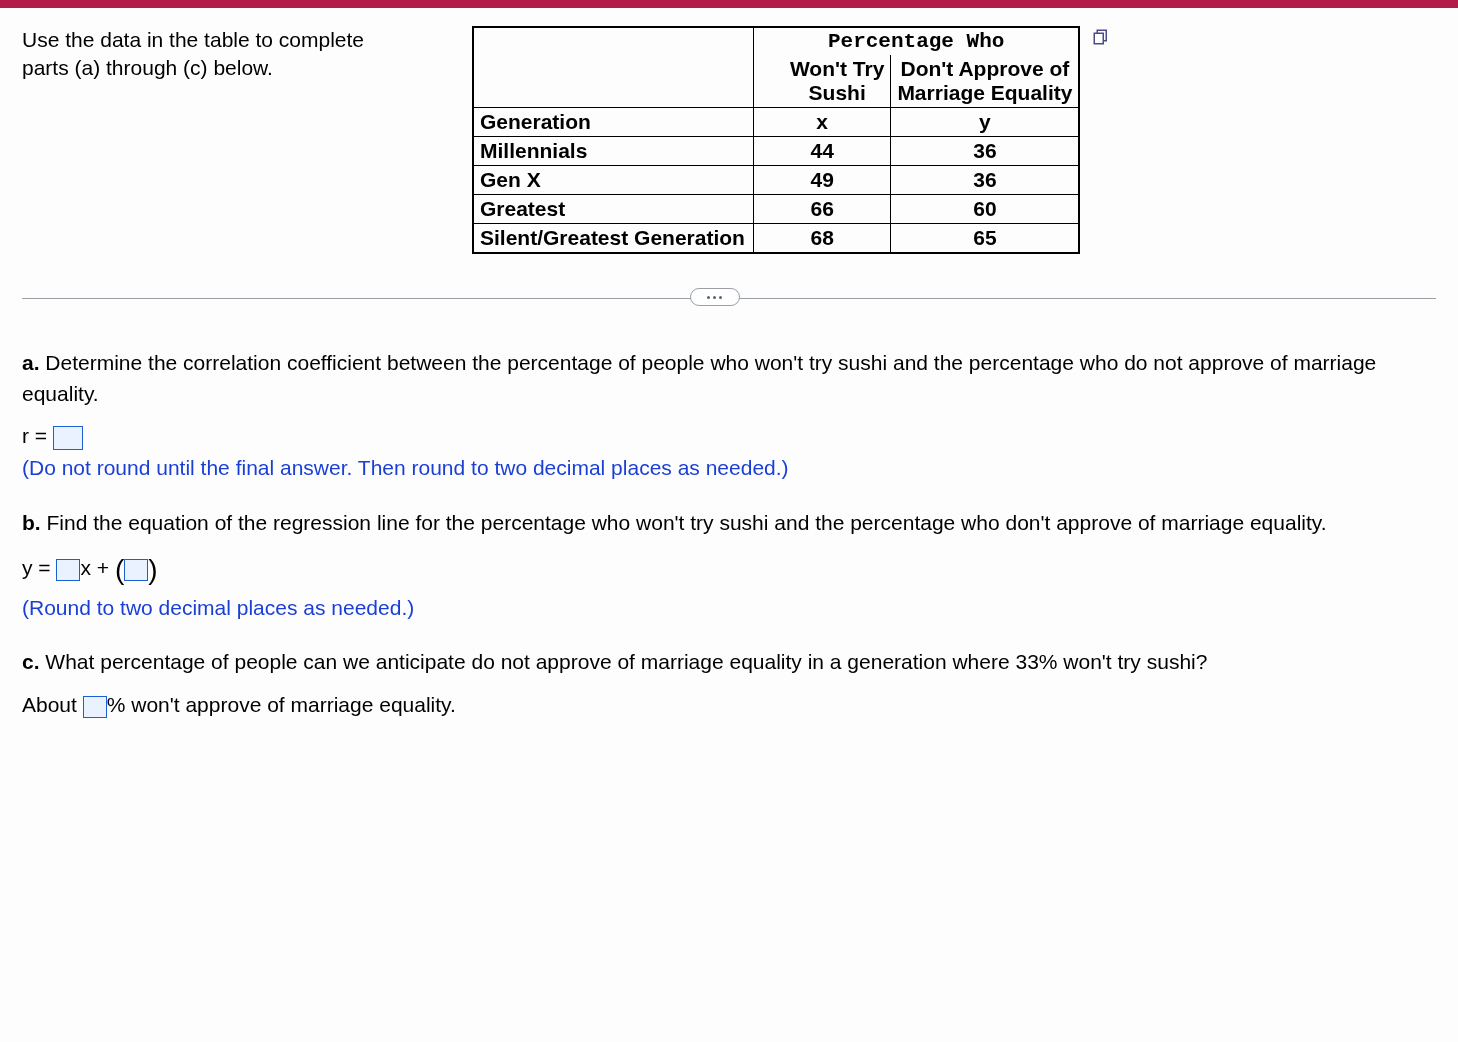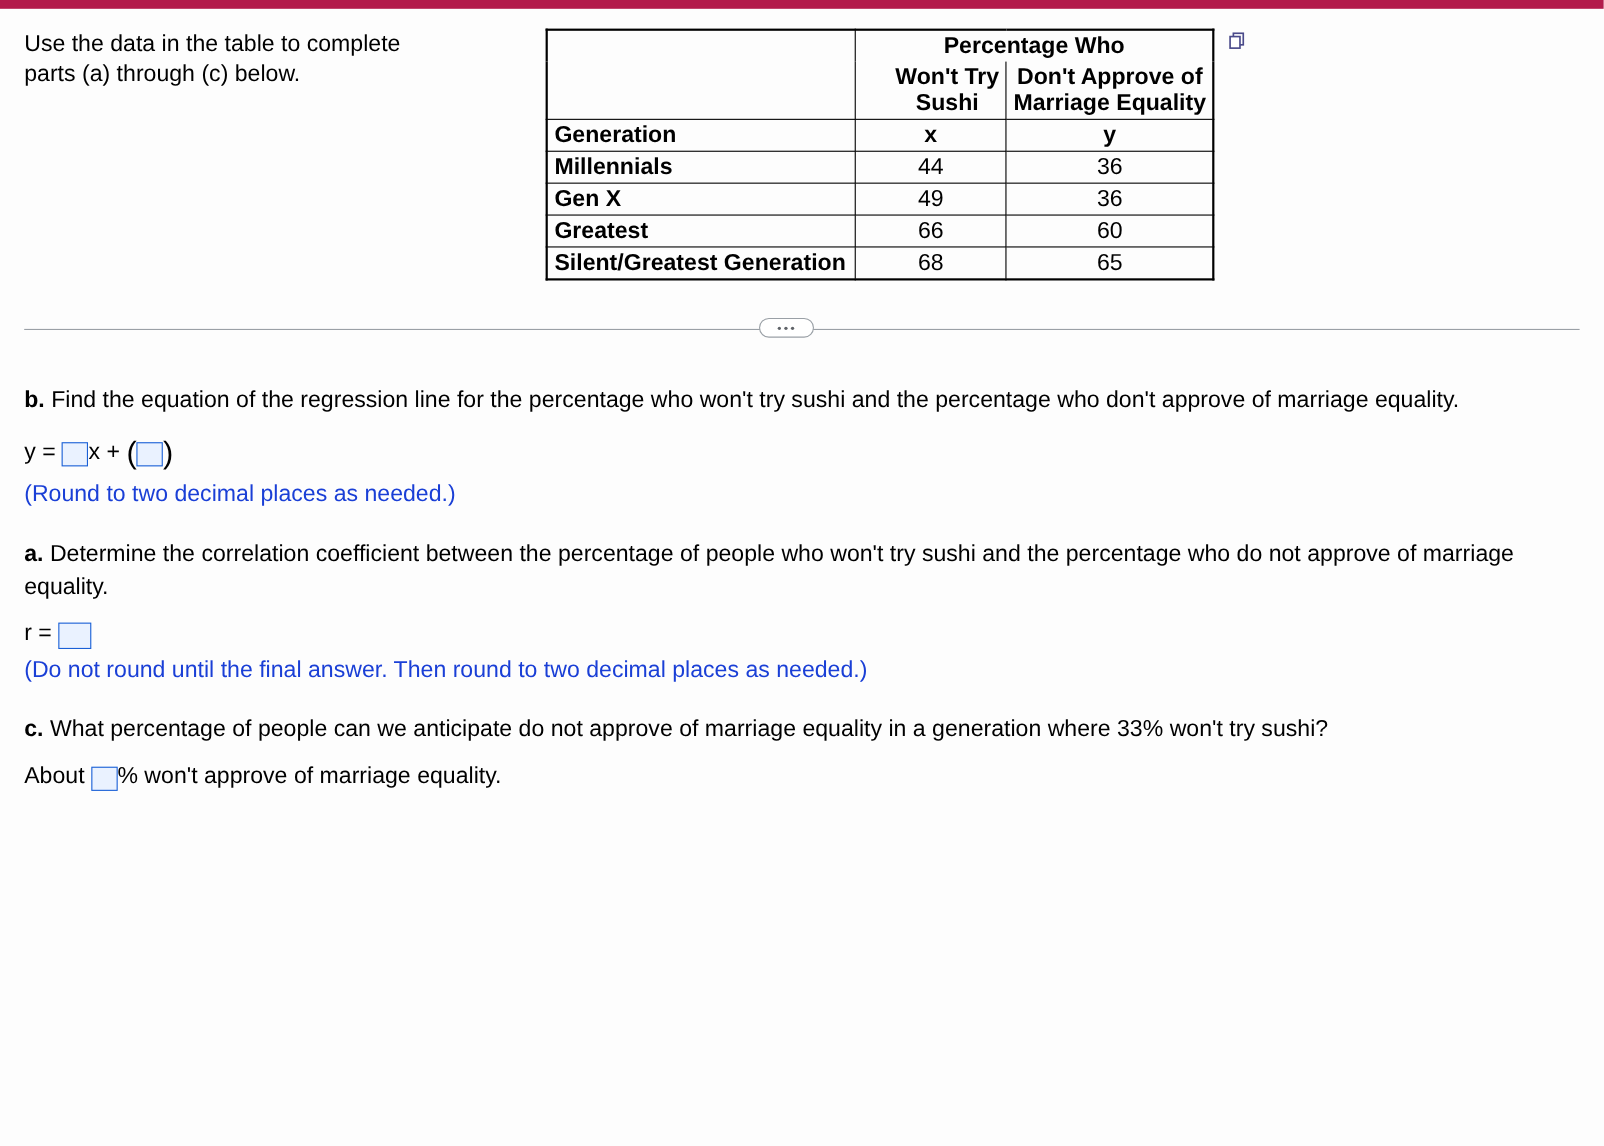--- a/index.html
+++ b/index.html
@@ -15,21 +15,21 @@
     height: 8px;
     background: #b31b4b;
     width: 100%;
   }
   .content {
     padding: 18px 22px 30px 22px;
   }
   .top-row {
     display: flex;
     align-items: flex-start;
-    gap: 94px;
+    gap: 70px;
   }
   .prompt {
     max-width: 380px;
     line-height: 1.35;
   }
   .table-wrap {
     position: relative;
   }
   table.data {
     border-collapse: collapse;
@@ -42,21 +42,21 @@
     text-align: center;
     font-weight: bold;
   }
   table.data .rowlabel {
     text-align: left;
     font-weight: bold;
     padding-right: 8px;
     margin-left: 20px;
   }
   table.data .val {
-    font-weight: normal;
+    font-weight: bold;
     margin-left: 10px;
   }
   .copy-icon {
     position: absolute;
     top: 2px;
     right: -30px;
     width: 18px;
     height: 18px;
   }
   .divider-wrap {
@@ -126,21 +126,21 @@
 <div class="content">
 
   <div class="top-row">
     <div class="prompt">Use the data in the table to complete parts (a) through (c) below.</div>
 
     <div class="table-wrap">
       <table class="data">
         <tbody>
             <tr>
           <td class="rowlabel" rowspan="2" style="border-bottom:1px solid #000; vertical-align:bottom;"></td>
-          <th colspan="2" style="border-bottom:none;">Percentage Who</th>
+          <th colspan="2" style="border-bottom:none;font-family:Liberation Mono, monospace;">Percentage Who</th>
         </tr>
         <tr>
           <th style="border-top:none;padding-left:36px;">
             <span>Won't Try</span><br>
             <span>Sushi</span>
           </th>
           <th style="border-top:none;">
             <span>Don't Approve of</span><br>
             <span>Marriage Equality</span>
           </th>
@@ -185,43 +185,43 @@
     <hr class="divider-line">
     <div class="divider-pill">
       <span></span>
         <span></span>
         <span></span>
     </div>
   </div>
 
   <div class="question-block">
     <div>
+      <b>a.</b><span> Determine the correlation coefficient between the percentage of people who won't try sushi and the percentage who do not approve of marriage equality.</span>
+    </div>
+    <div class="answer-line">
+      <span>r =</span>
+      <input class="blank" style="">
+    </div>
+    <div class="hint">(Do not round until the final answer. Then round to two decimal places as needed.)</div>
+  </div>
+
+  <div class="question-block">
+    <div>
       <b>b.</b><span> Find the equation of the regression line for the percentage who won't try sushi and the percentage who don't approve of marriage equality.</span>
     </div>
     <div class="answer-line">
       <span>y =</span>
       <input class="blank sm" style=""><span>x +</span>
       <span class="paren">(</span><input class="blank sm" style=""><span class="paren">)</span>
     </div>
     <div class="hint">(Round to two decimal places as needed.)</div>
   </div>
 
   <div class="question-block">
     <div>
-      <b>a.</b><span> Determine the correlation coefficient between the percentage of people who won't try sushi and the percentage who do not approve of marriage equality.</span>
-    </div>
-    <div class="answer-line">
-      <span>r =</span>
-      <input class="blank" style="">
-    </div>
-    <div class="hint">(Do not round until the final answer. Then round to two decimal places as needed.)</div>
-  </div>
-
-  <div class="question-block">
-    <div>
       <b>c.</b><span> What percentage of people can we anticipate do not approve of marriage equality in a generation where 33% won't try sushi?</span>
     </div>
     <div class="answer-line">
       <span>About</span>
       <input class="blank sm" style=""><span>% won't approve of marriage equality.</span>
     </div>
   </div>
 
 </div>
 

